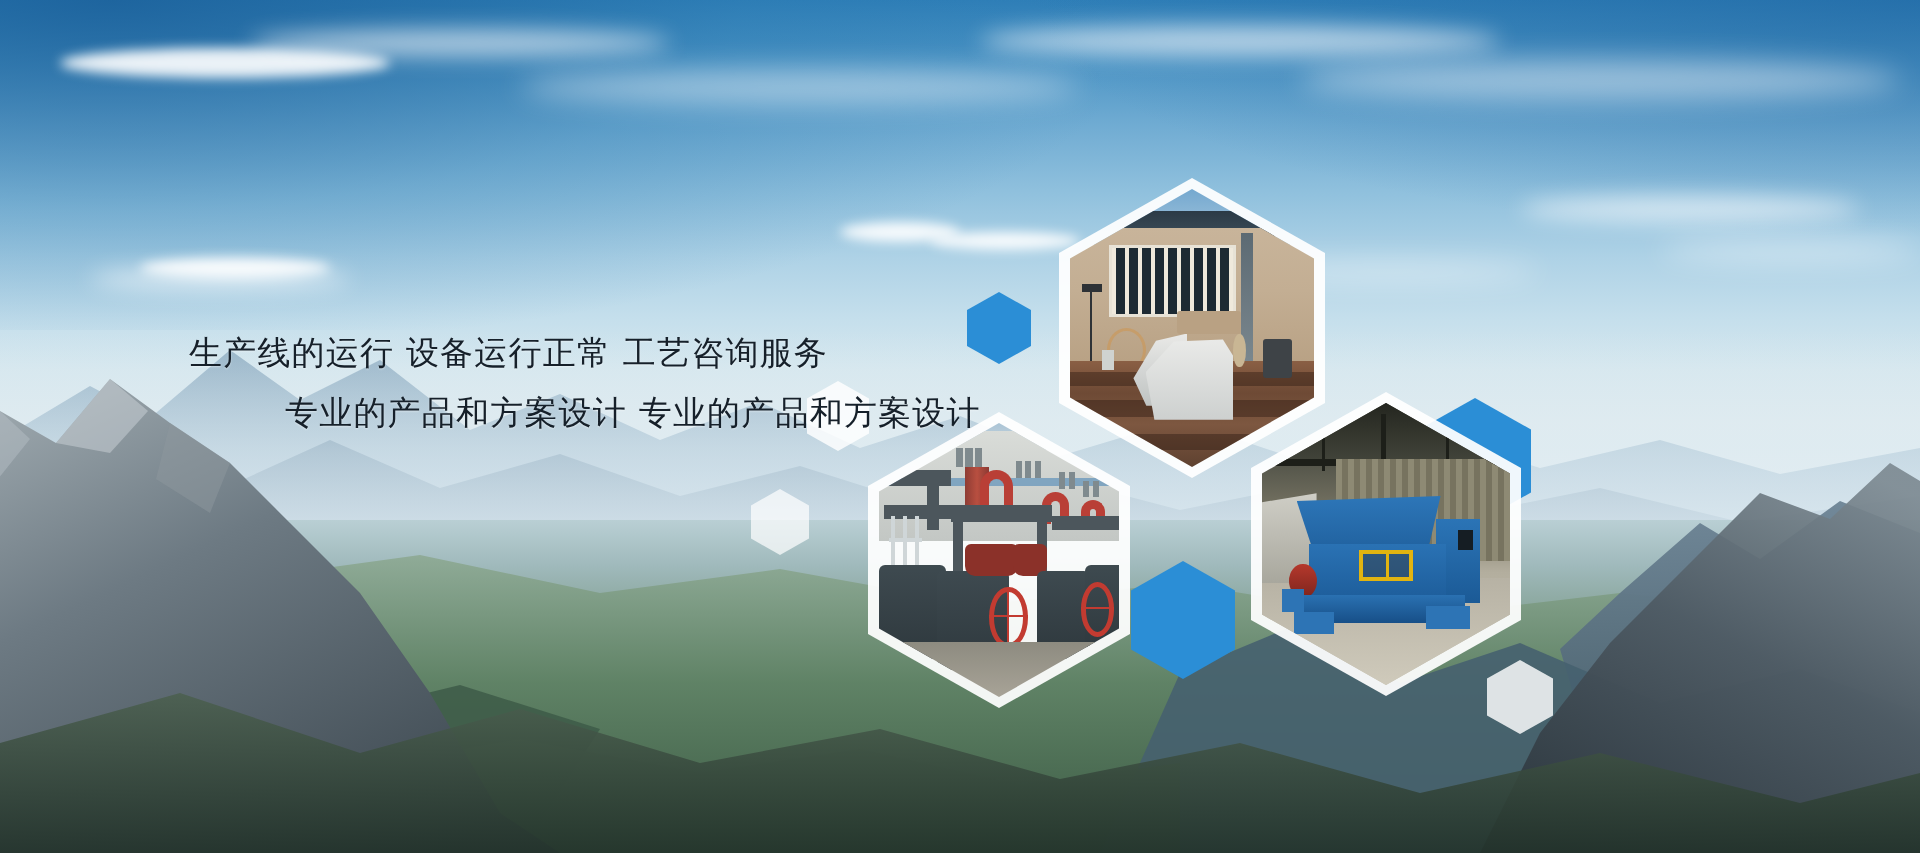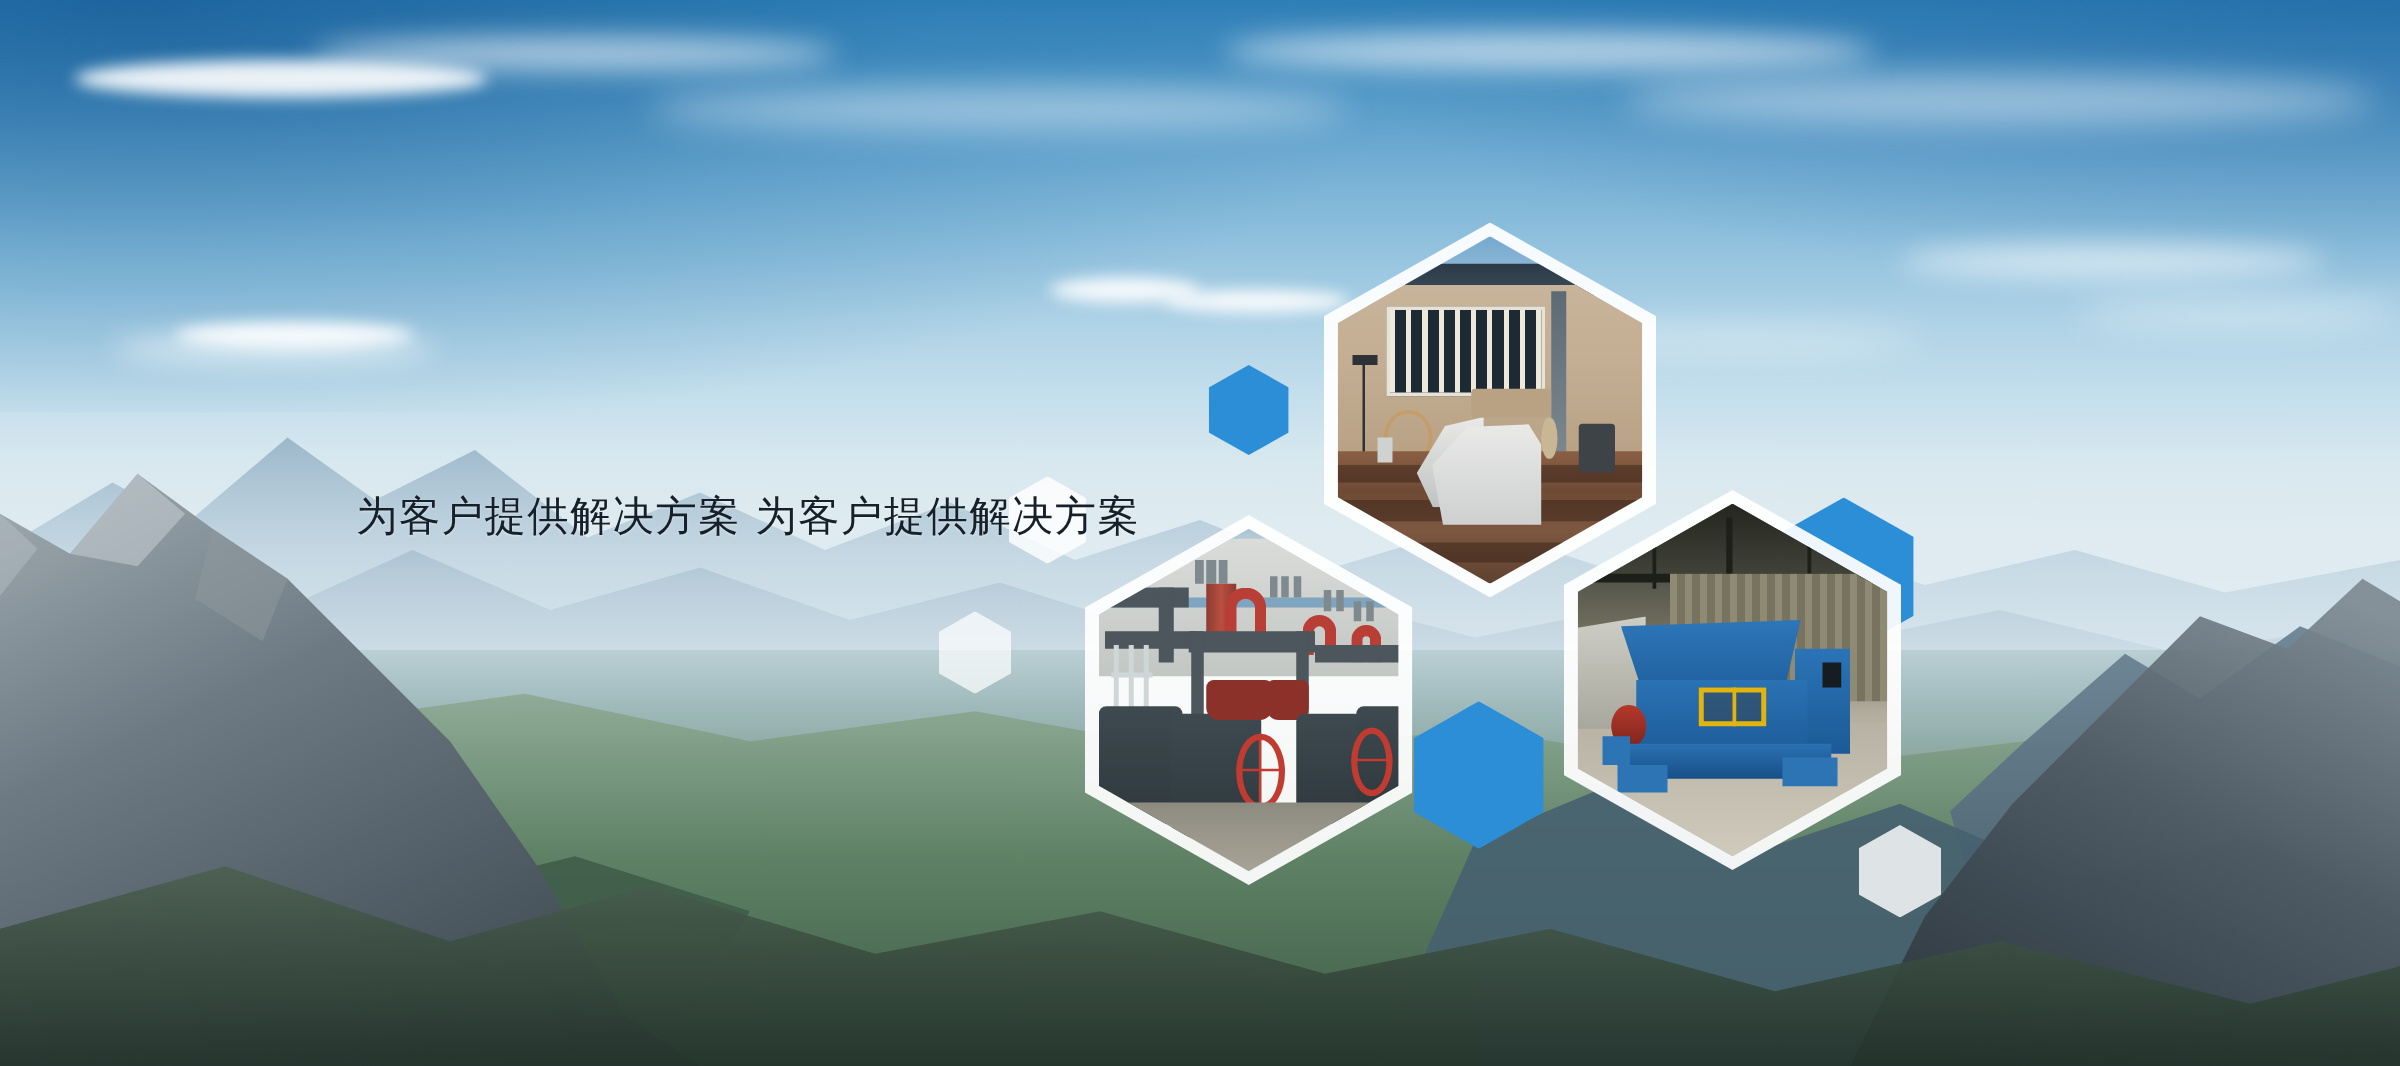--- a/index.html
+++ b/index.html
@@ -404,16 +404,17 @@
         <div class="sC-motor"></div>
         <div class="sC-base"></div>
         <div class="sC-foot" style="left:13%; top:74%; width:16%; height:8%;"></div>
         <div class="sC-foot" style="left:66%; top:72%; width:18%; height:8%;"></div>
         <div class="sC-foot" style="left:8%;  top:66%; width:9%;  height:8%;"></div>
       </div>
     </div>
   </div>
 
   <div class="headline">
-    <div class="hl-line" id="hl2">为客户提供解决方案  为客户提供解决方案</div>
+    <div class="hl-line" id="hl1">生产线的运行 设备运行正常 工艺咨询服务</div>
+    <div class="hl-line" id="hl2">专业的产品和方案设计  专业的产品和方案设计</div>
   </div>
 
 </div>
 
 </body></html>

